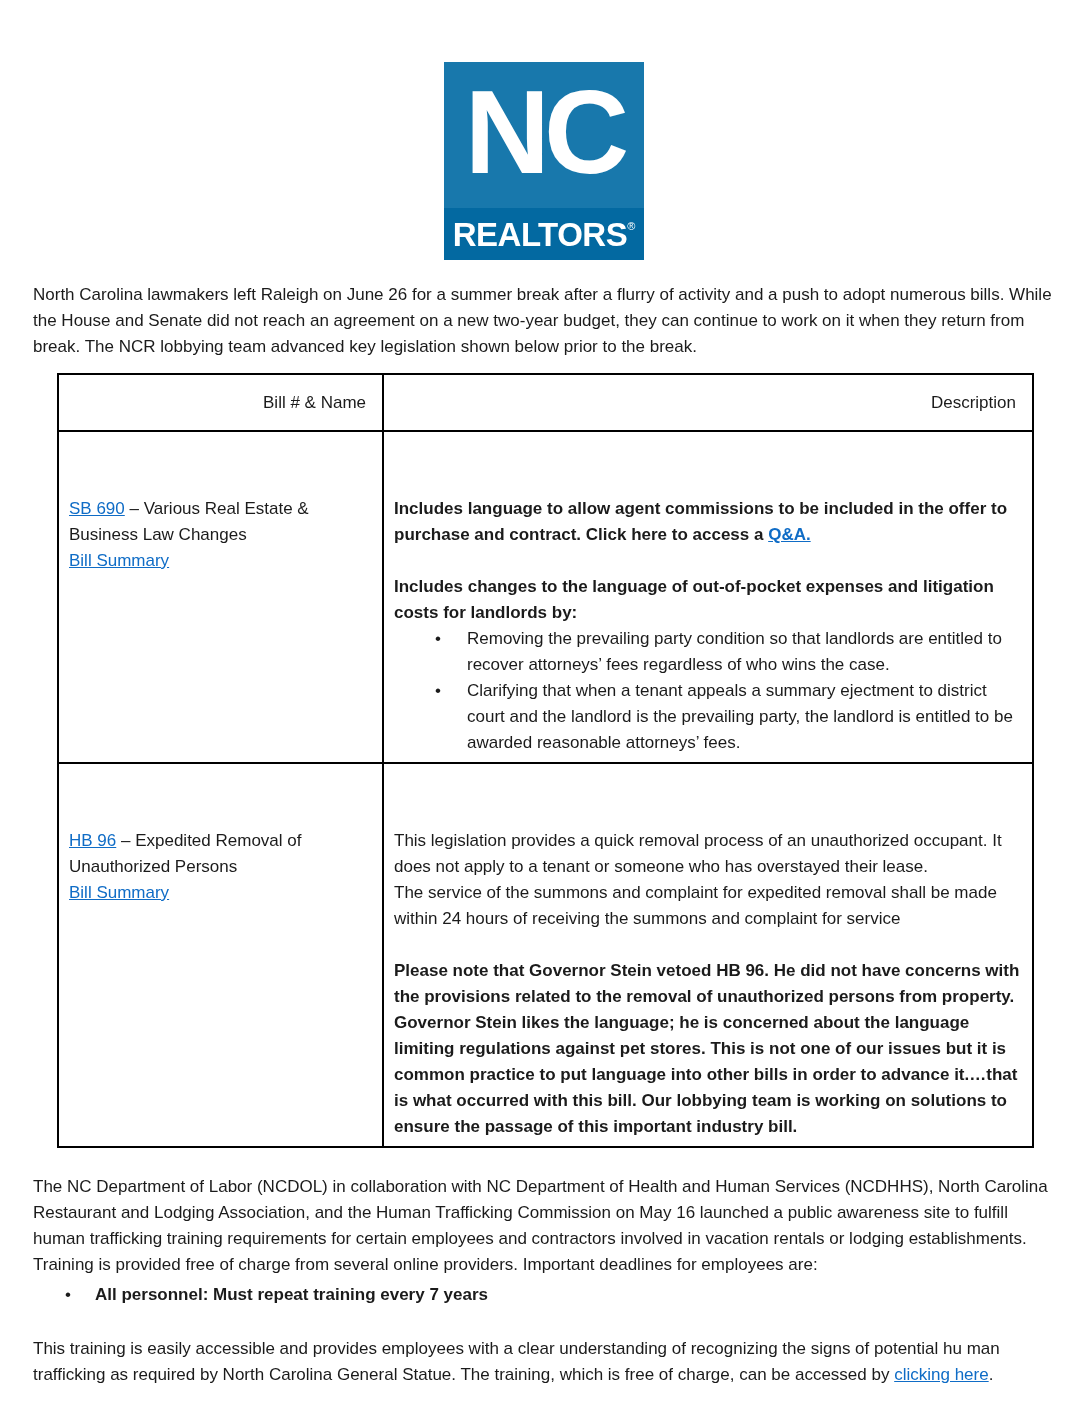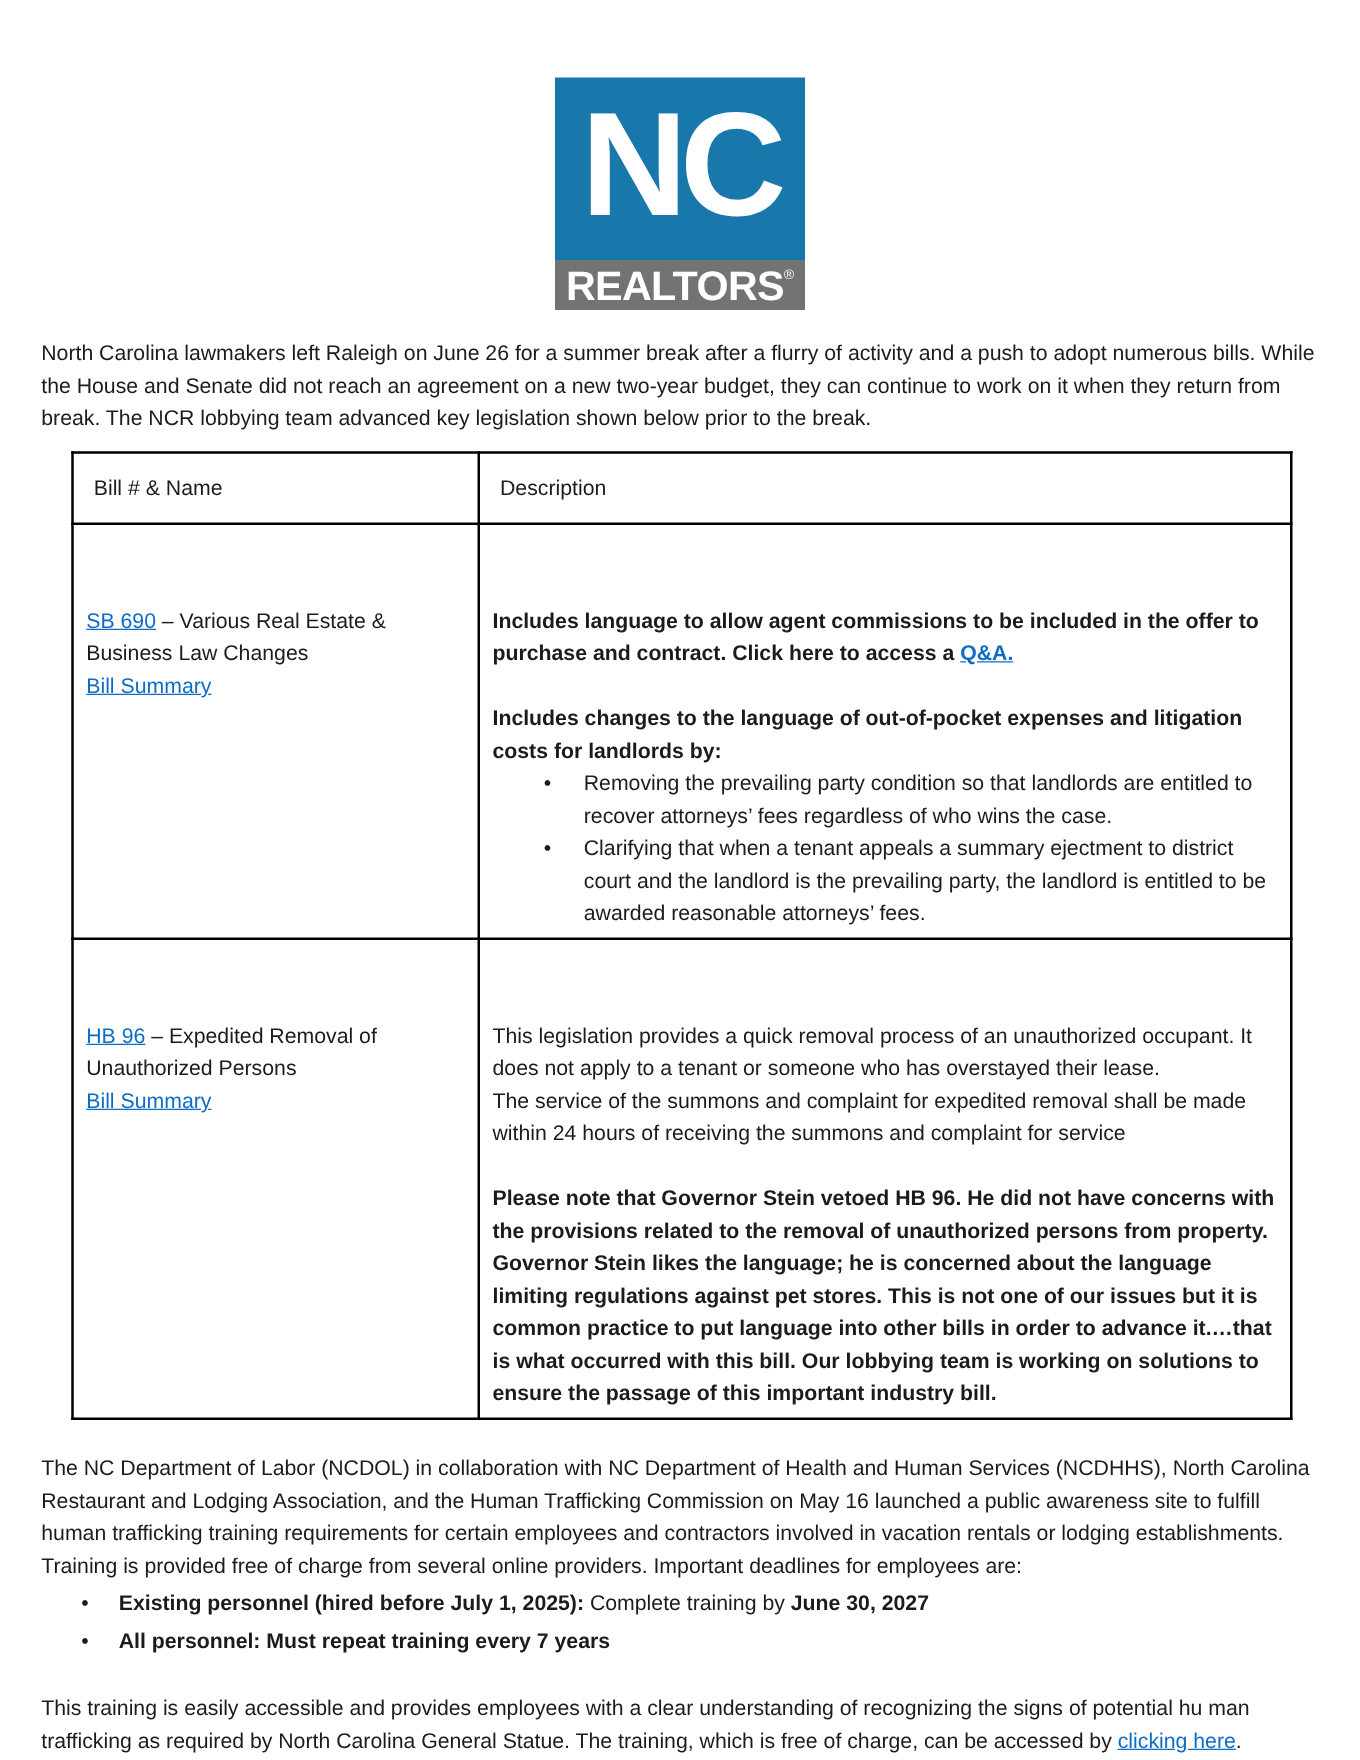--- a/index.html
+++ b/index.html
@@ -32,22 +32,22 @@
   }
   .logo-blue span {
     color: #ffffff;
     font-weight: 700;
     font-size: 118px;
     letter-spacing: -6px;
     line-height: 1;
     padding-bottom: 6px;
   }
   .logo-red {
-    background: #737373;
-    height: 40px;
+    background: #0369a1;
+    height: 52px;
     display: flex;
     align-items: center;
     justify-content: center;
   }
   .logo-red span.word {
     color: #ffffff;
     font-weight: 700;
     font-size: 33px;
     letter-spacing: -0.5px;
     line-height: 1;
@@ -79,21 +79,21 @@
     margin: 13px 0 0 24px;
     width: 975px;
     table-layout: fixed;
   }
   table.bills th, table.bills td {
     border: 2px solid #000000;
     vertical-align: top;
     font-weight: 400;
   }
   table.bills th {
-    text-align: left;
+    text-align: right;
     height: 25px;
     line-height: 23px;
     padding: 16px;
   }
   col.c1 { width: 325px; }
   col.c2 { width: 650px; }
   td .cellpad { padding: 19px 12px 6px 10px; margin-top: 45px; }
   .row1 .cellpad.desc { min-height: 255px; }
   .row2 .cellpad.desc { min-height: 300px; }
   .gap-line { height: 26px; }
@@ -183,20 +183,19 @@
             <p class="bold">Please note that Governor Stein vetoed HB 96.  He did not have concerns with the provisions related to the removal of unauthorized persons from property. Governor Stein likes the language; he is concerned about the language limiting regulations against pet stores. This is not one of our issues but it is common practice to put language into other bills in order to advance it.…that is what occurred with this bill. Our lobbying team is working on solutions to ensure the passage of this important industry bill.</p>
           </div>
         </td>
       </tr>
     </tbody>
       </table>
 
     <p class="section-para">The NC Department of Labor (NCDOL) in collaboration with NC Department of Health and Human Services (NCDHHS), North Carolina Restaurant and Lodging Association, and the Human Trafficking Commission on May 16 launched a public awareness site to fulfill human trafficking training requirements for certain employees and contractors involved in vacation rentals or lodging establishments.  Training is provided free of charge from several online providers. Important deadlines for employees are:</p>
 
     <ul class="obullets">
-      <li><span class="bold">Existing personnel (hired before July 1, 2025):</span><span>  Complete training by </span><span class="bold">June 30, 2027</span><span></span></li>
       <li><span class="bold">All personnel: Must repeat training every 7 years</span><span></span><span class="bold"></span><span></span></li>
     </ul>
 
     <p class="closing"><span>This training is easily accessible and provides employees with a clear understanding of recognizing the signs of potential hu man trafficking as required by North Carolina General Statue.  The training, which is free of charge, can be accessed by </span><a class="doclink">clicking here</a><span>.</span></p>
 
   </div>
 </div>
 
 </body></html>

